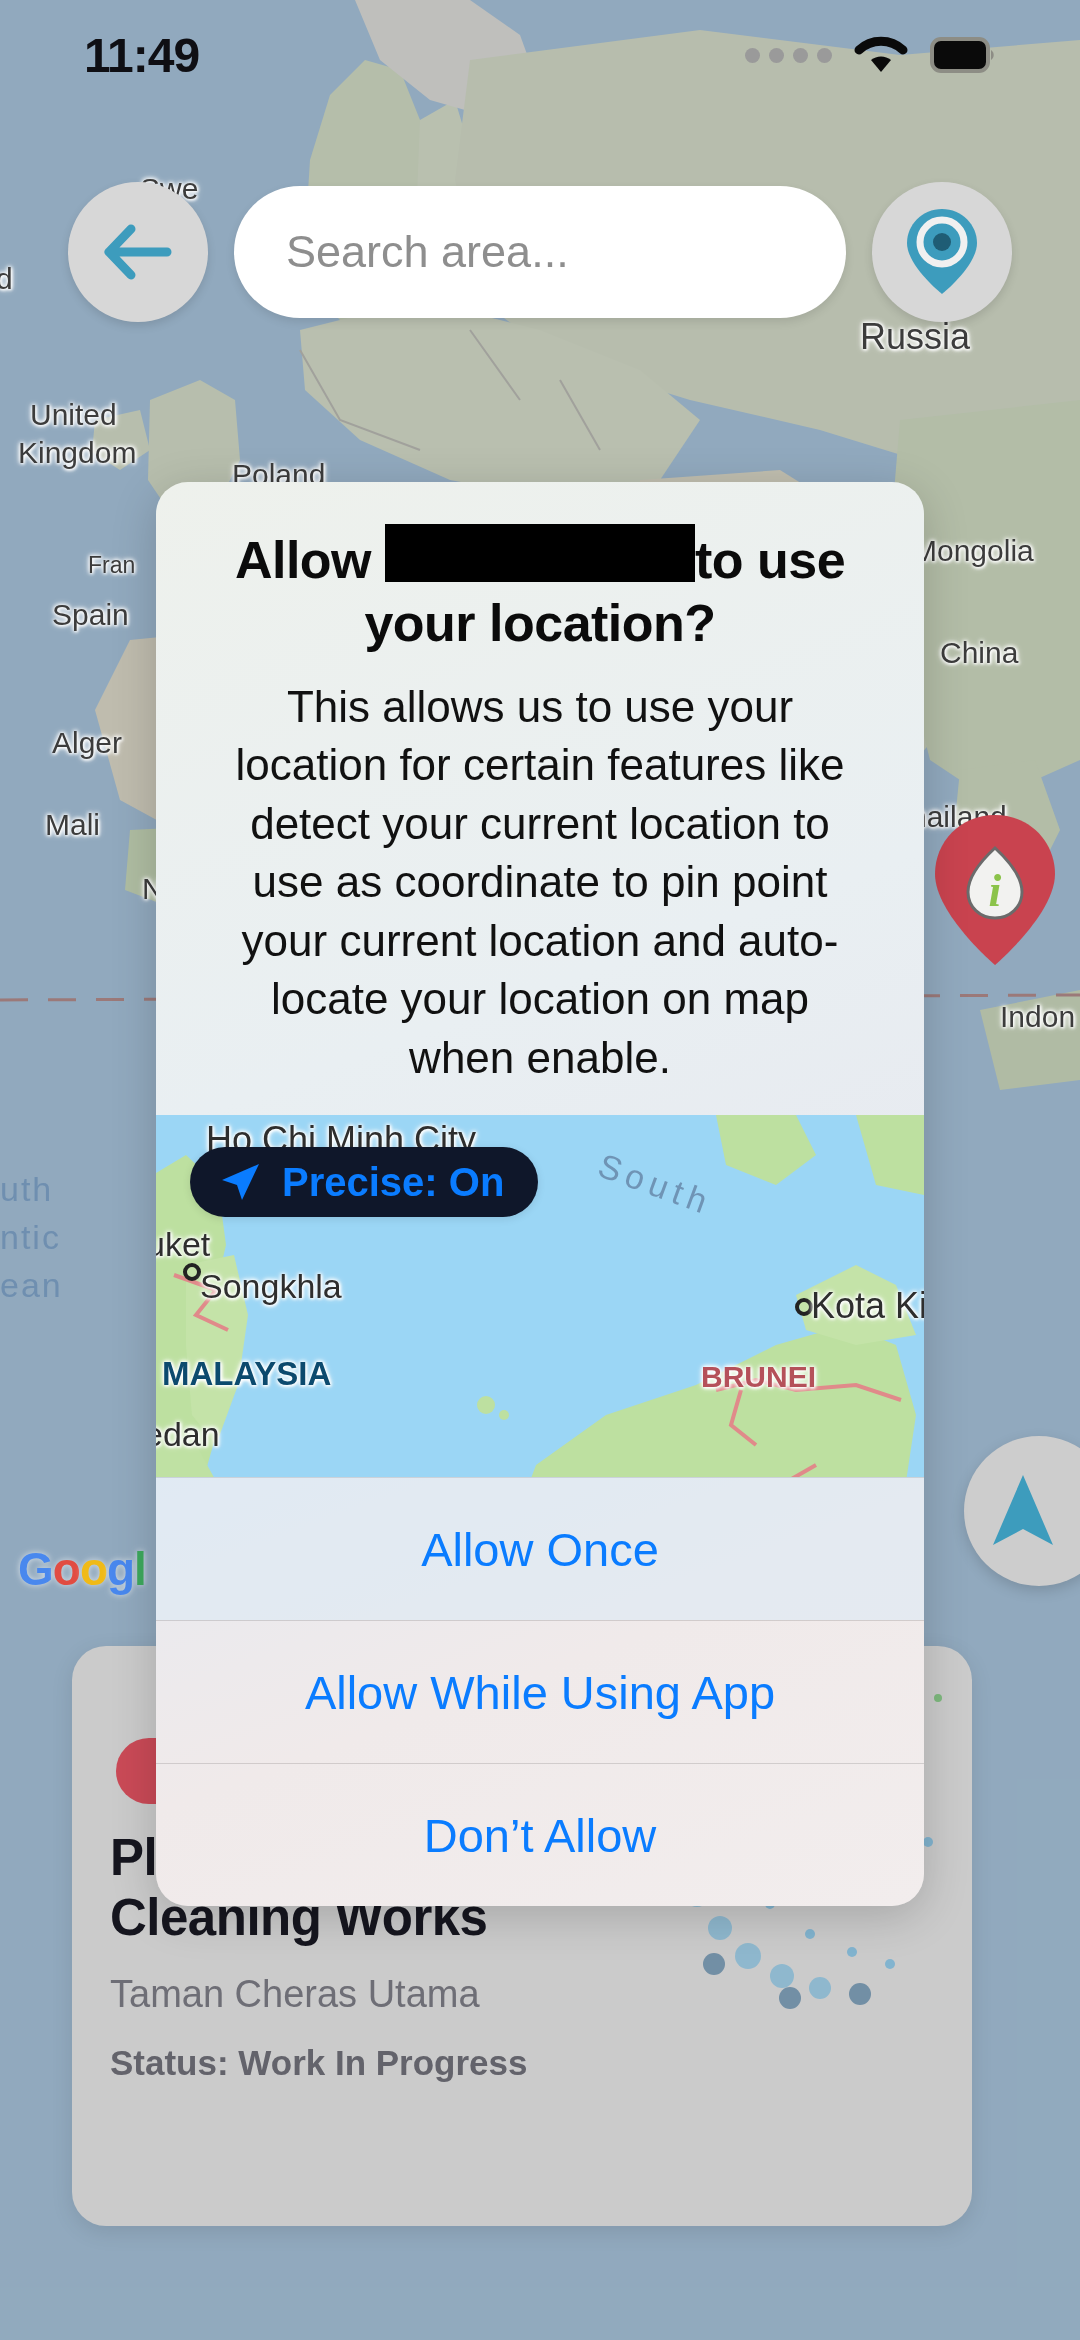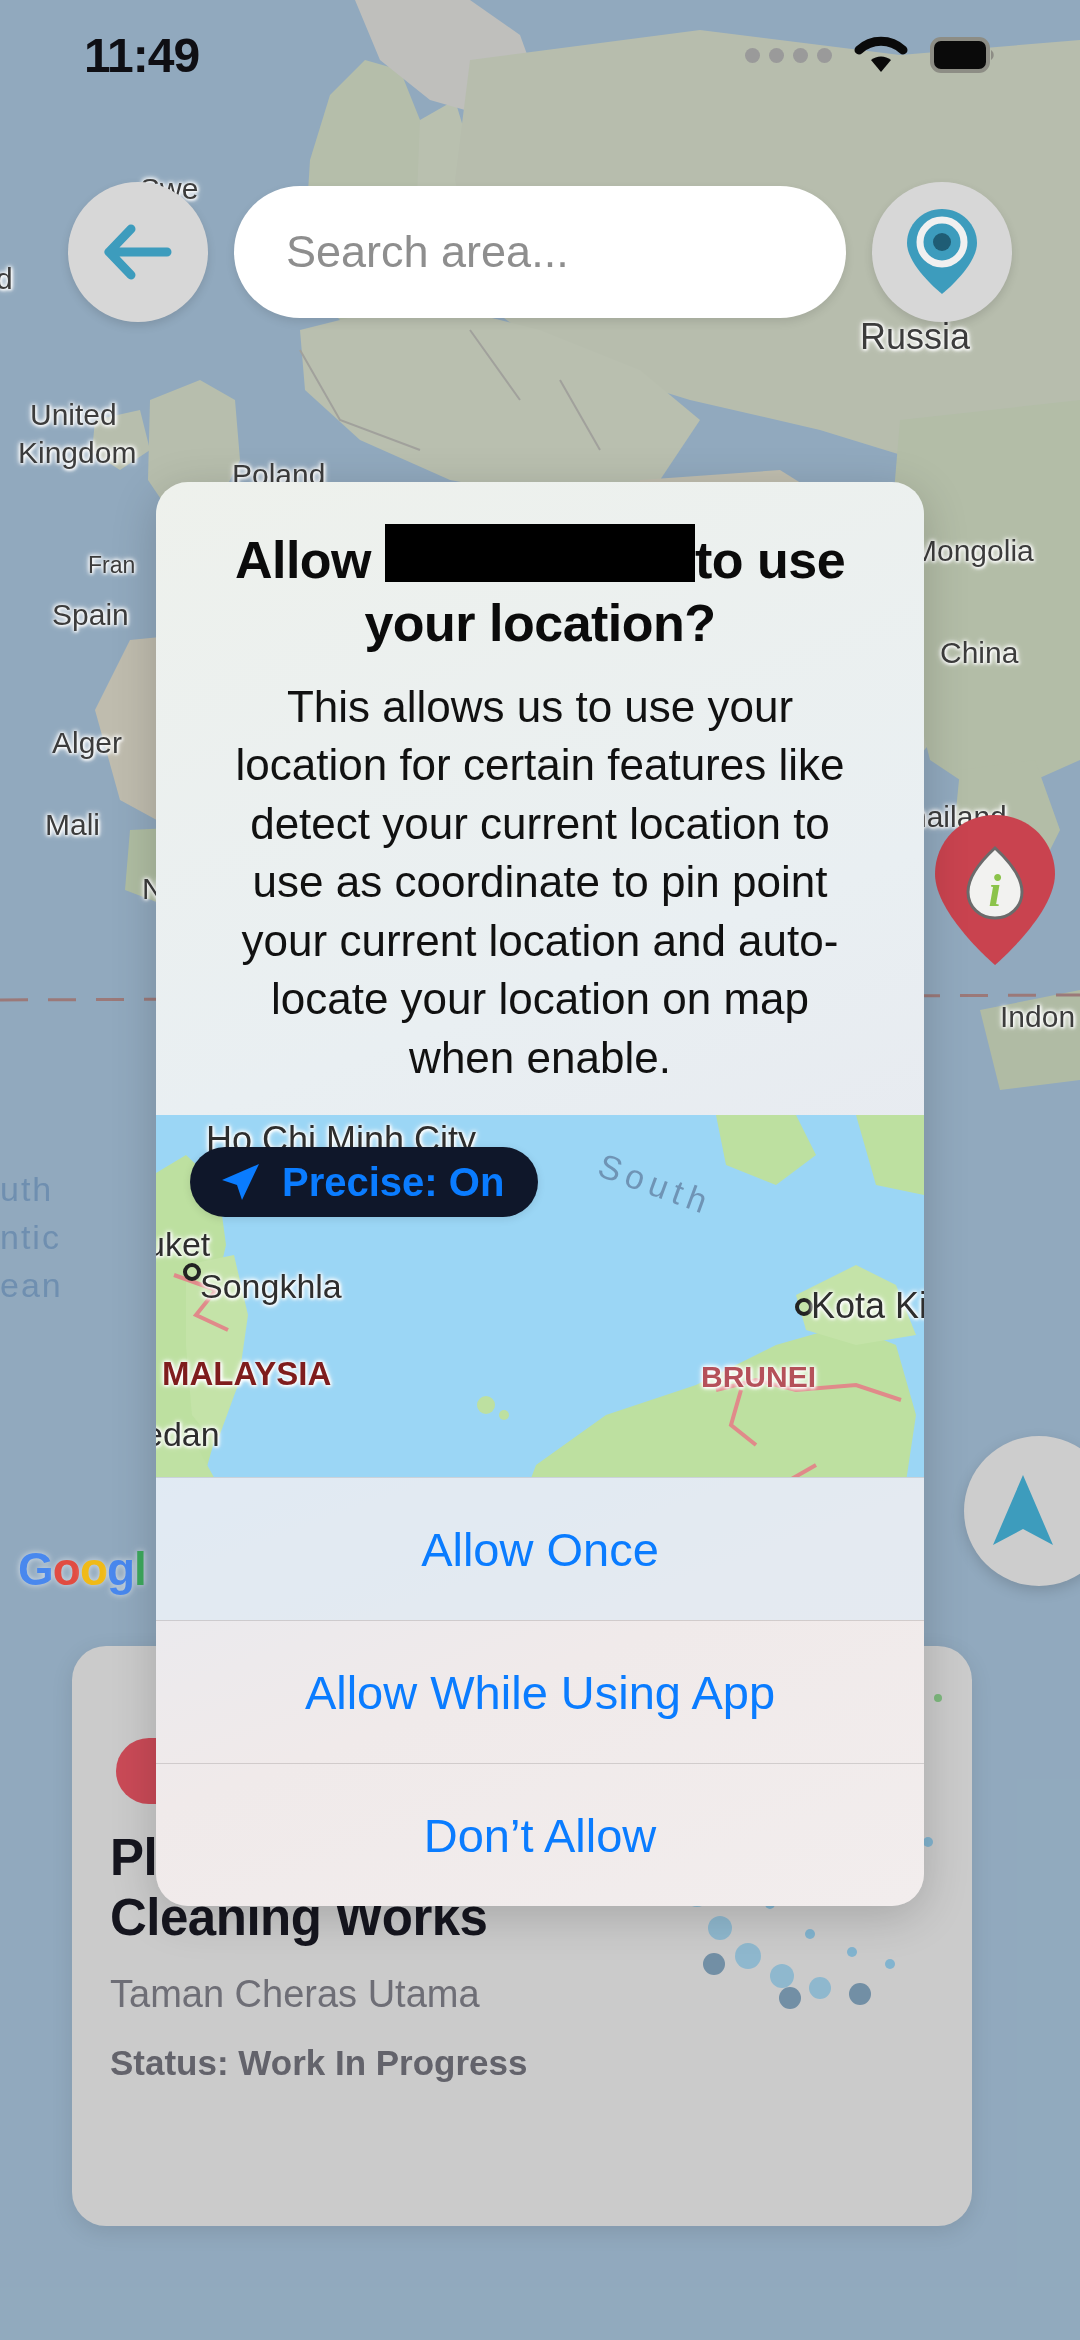--- a/index.html
+++ b/index.html
@@ -375,21 +375,21 @@
         <path d="M585 275 L575 310 L600 330" stroke="#e08a8a" stroke-width="4" fill="none"></path>
 
         <circle cx="36" cy="157" r="7" fill="none" stroke="#222" stroke-width="4"></circle>
         <circle cx="160" cy="392" r="8" fill="none" stroke="#222" stroke-width="4"></circle>
         <circle cx="648" cy="192" r="7" fill="none" stroke="#222" stroke-width="4"></circle>
       </svg>
       <div id="dlg-map-labels">
           <div class="map-label" style="position: absolute; left: 2px; top: 4px; font-size: 36px; color: rgb(46, 46, 46); margin-left: 48px;">Ho Chi Minh City</div>
           <div class="map-label" style="position: absolute; left: -10px; top: 110px; font-size: 34px; color: rgb(46, 46, 46);">uket</div>
           <div class="map-label" style="position: absolute; left: 44px; top: 152px; font-size: 34px; color: rgb(46, 46, 46);">Songkhla</div>
-          <div class="map-label" style="position: absolute; left: 6px; top: 240px; font-size: 33px; color: #7f1d1d; font-weight: 700;">MALAYSIA</div>
+          <div class="map-label" style="position: absolute; left: 6px; top: 240px; font-size: 33px; color: #0c4a6e; font-weight: 700;">MALAYSIA</div>
           <div class="map-label" style="position: absolute; left: -12px; top: 300px; font-size: 34px; color: rgb(46, 46, 46);">edan</div>
           <div class="map-label" style="position: absolute; left: 545px; top: 245px; font-size: 30px; color: rgb(181, 81, 90); font-weight: 700;">BRUNEI</div>
           <div class="map-label" style="position: absolute; left: 655px; top: 170px; font-size: 36px; color: rgb(46, 46, 46);">Kota Kin</div>
           <div class="map-label" style="position: absolute; left: 440px; top: 50px; font-size: 34px; color: rgb(111, 148, 181); text-shadow: none; letter-spacing: 6px; transform: rotate(20deg);">South</div>
         </div>
       <div class="precise-chip">
         <svg width="44" height="44" viewBox="0 0 44 44">
           <path d="M41 4 L4 20 L19 25 L24 40 Z" fill="#0a7cff"></path>
         </svg>
         <span>Precise: On</span>

